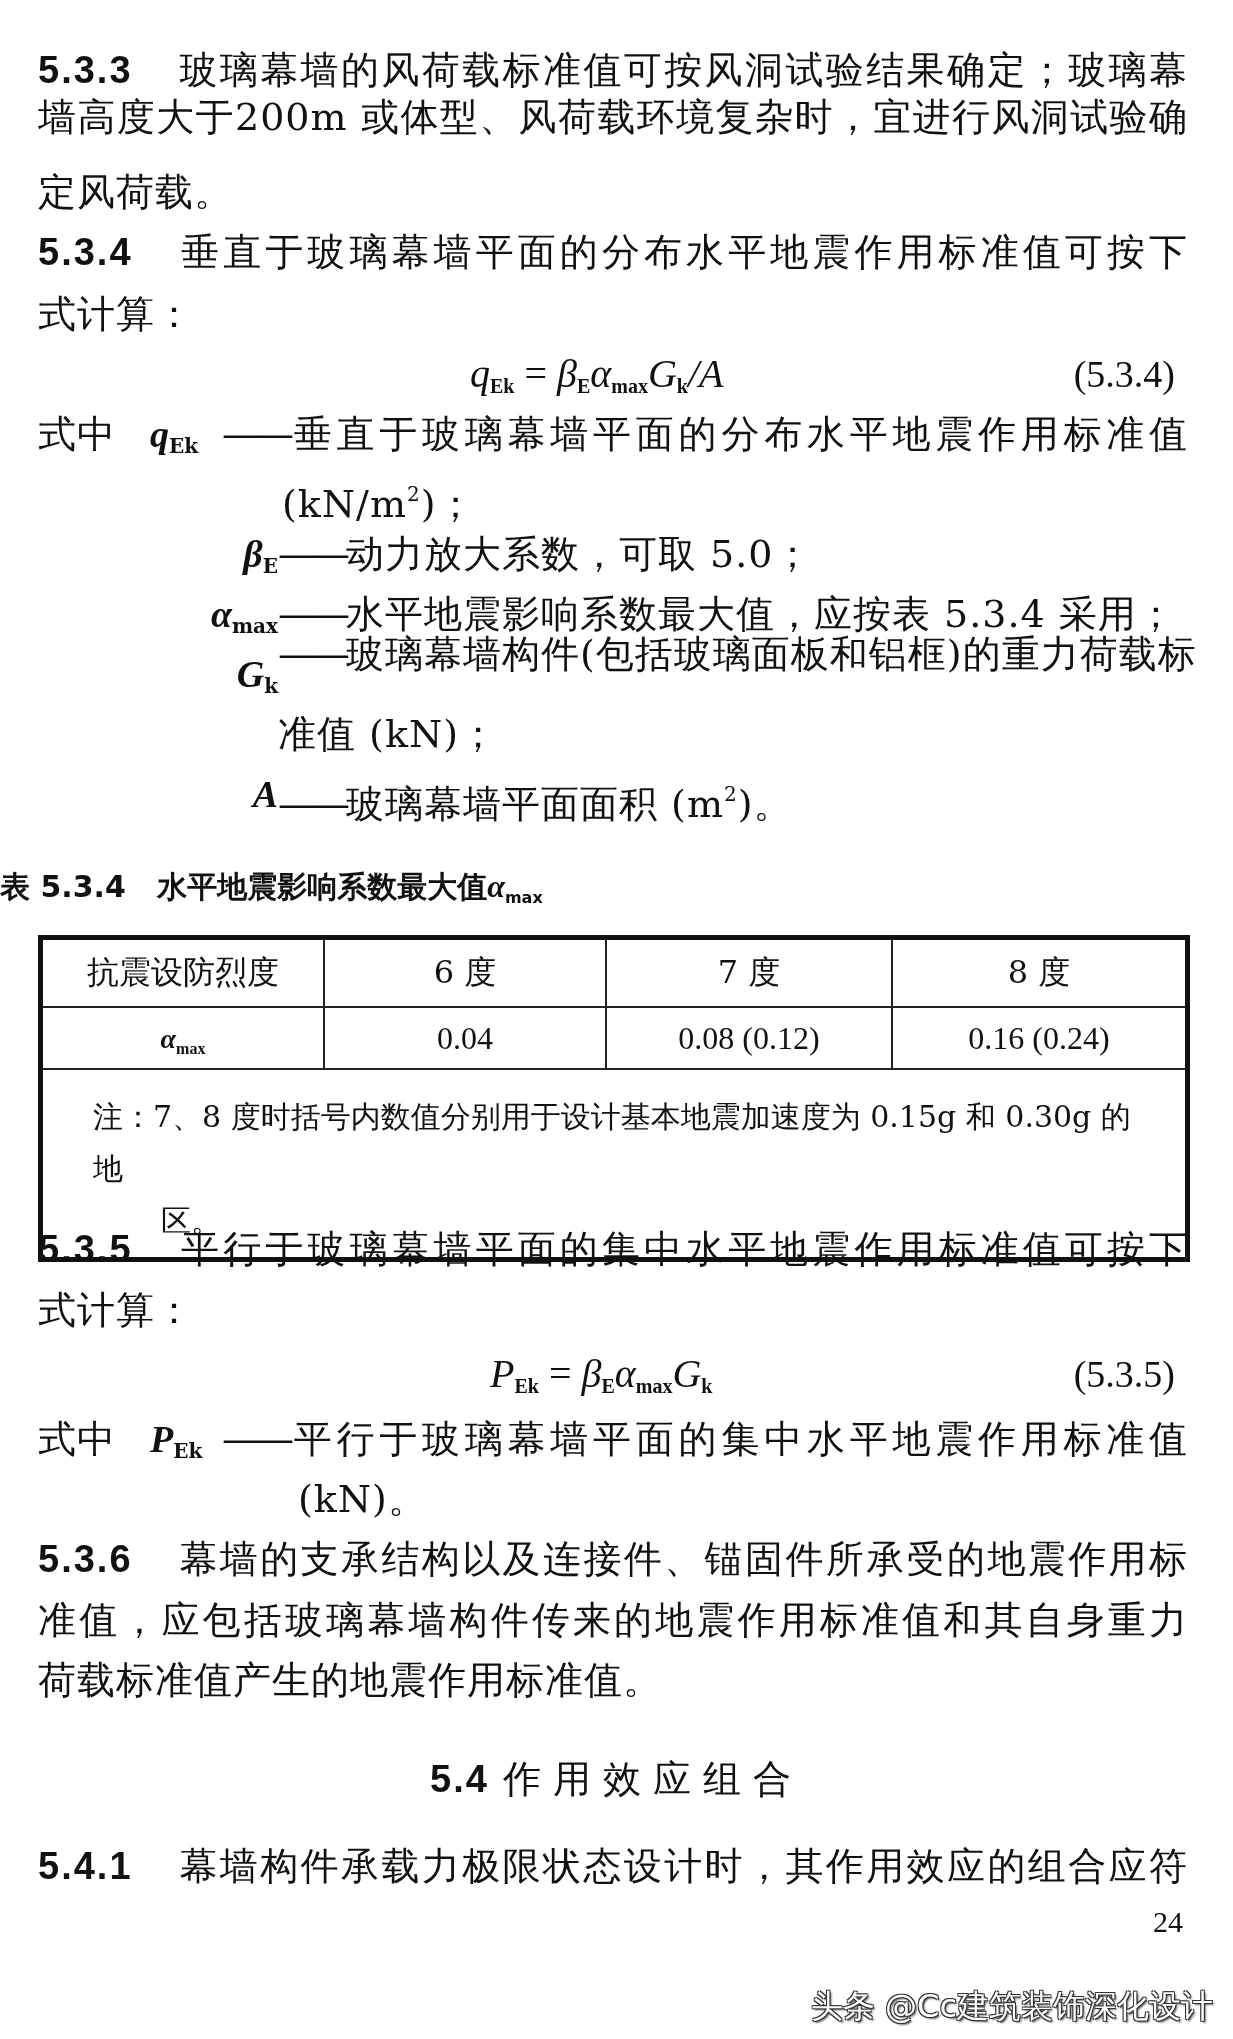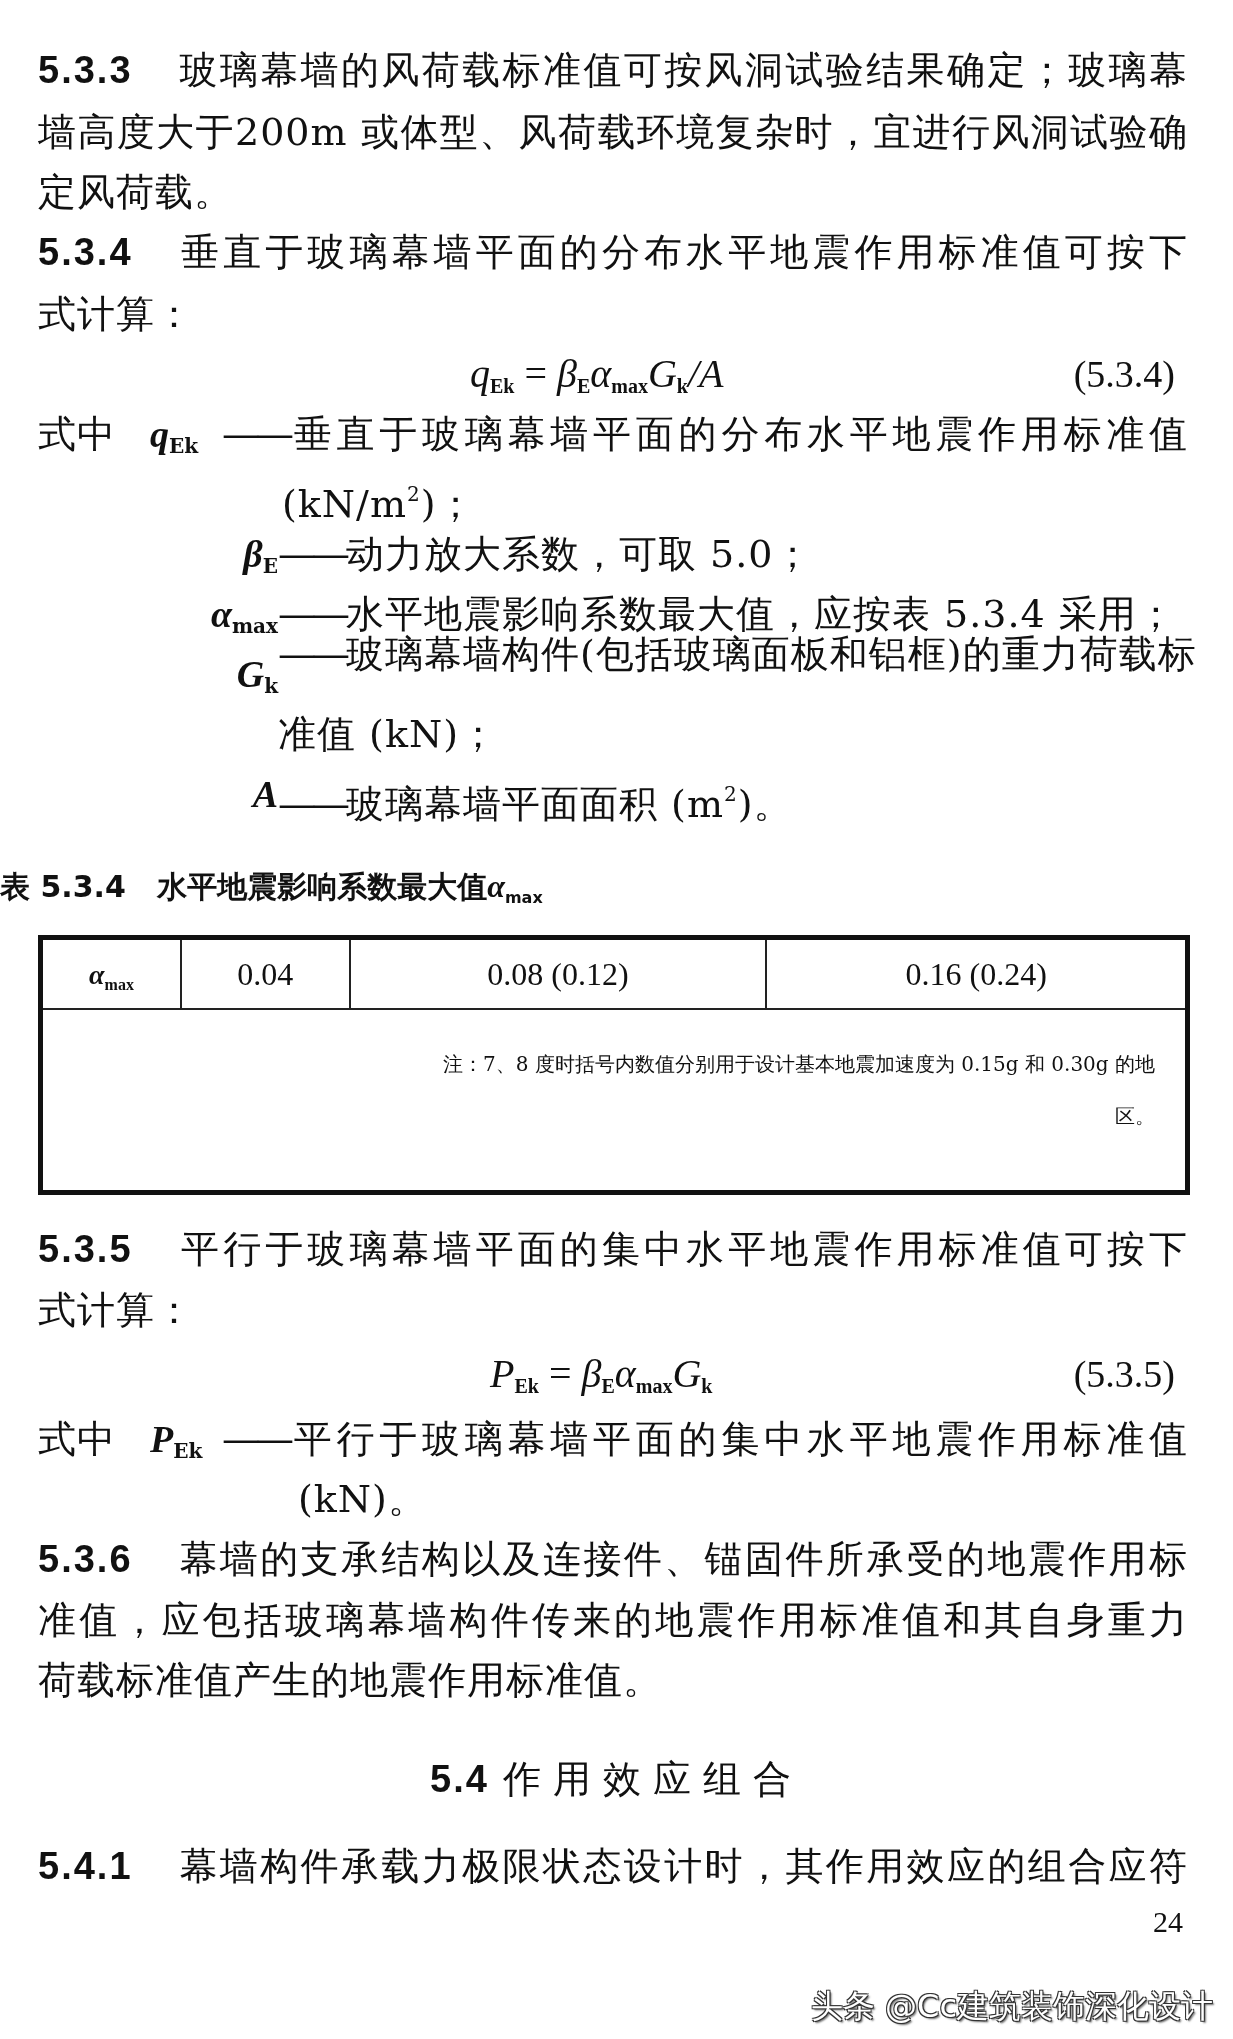--- a/index.html
+++ b/index.html
@@ -38,21 +38,21 @@
     position: absolute; left: 38px; top: 935px; width: 1152px; height: 260px;
     border-collapse: collapse; border: 5px solid #111111;
     font-size: 32px;
   }
   table.coef td {
     border: 2px solid #222222; text-align: center; padding: 0;
   }
   table.coef tr.r1 td { height: 66px; }
   table.coef tr.r2 td { height: 60px; font-family: "Liberation Serif", serif; }
   table.coef td.note {
-    text-align: right; padding: 28px 30px 10px 50px; line-height: 52px; font-size: 20px;
+    text-align: left; padding: 21px 30px 10px 50px; line-height: 52px; font-size: 30px;
     height: 120px; vertical-align: top;
   }
   .note-indent { display: block; padding-left: 68px; }
   .heading {
     position: absolute; left: 0; width: 1233px; top: 1755px; text-align: center;
     font-family: "DejaVu Sans", sans-serif; font-size: 38px; line-height: 48px; letter-spacing: 12px;
   }
   .heading .hnum { font-family: "Liberation Sans", sans-serif; font-weight: bold; letter-spacing: 2px; margin-right: 14px; }
   .pageno {
     position: absolute; right: 50px; top: 1905px; font-family: "Liberation Serif", serif; font-size: 30px;
@@ -60,21 +60,21 @@
   .watermark {
     position: absolute; right: 20px; top: 1985px; font-family: "DejaVu Sans", sans-serif;
     font-size: 32px; color: #ffffff;
     text-shadow: -1px -1px 0 #333, 1px -1px 0 #333, -1px 1px 0 #333, 1px 1px 0 #333, 2px 2px 2px #666;
   }
 </style>
 </head>
 <body>
 
 <div class="line full" style="top:46px"><span class="num">5.3.3</span><span>玻璃幕墙的风荷载标准值可按风洞试验结果确定；玻璃幕</span></div>
-<div class="line full" style="top:108px">墙高度大于200m 或体型、风荷载环境复杂时，宜进行风洞试验确</div>
+<div class="line full" style="top:93px">墙高度大于200m 或体型、风荷载环境复杂时，宜进行风洞试验确</div>
 <div class="line" style="top:168px">定风荷载。</div>
 
 <div class="line full" style="top:228px"><span class="num">5.3.4</span><span>垂直于玻璃幕墙平面的分布水平地震作用标准值可按下</span></div>
 <div class="line" style="top:290px">式计算：</div>
 
 <div class="formula" style="left:470px; top:350px">
   <span>q</span><span class="sub">Ek</span>
   <span style="font-style:normal">=</span>
   <span>β</span><span class="sub">E</span><span>α</span><span class="sub">max</span><span>G</span><span class="sub">k</span><span>/A</span>
 </div>
@@ -95,20 +95,26 @@
 <div class="line" style="left:278px; top:630px; width:910px; text-align:justify; text-align-last:justify"><span class="dash">——</span><span>玻璃幕墙构件(包括玻璃面板和铝框)的重力荷载标</span></div>
 <div class="line" style="left:278px; top:710px">准值 (kN)；</div>
 
 <div class="defsym" style="left:150px; top:770px; width:128px"><span class="sym">A</span></div>
 <div class="line" style="left:278px; top:770px"><span class="dash">——</span><span>玻璃幕墙平面面积 (m</span><span class="sup">2</span><span>)。</span></div>
 
 <div class="caption"><span>表 5.3.4</span>&nbsp;&nbsp;&nbsp;<span>水平地震影响系数最大值</span><span class="sym" style="font-size:32px">α</span><span class="sub" style="font-size:16px">max</span></div>
 
 <table class="coef">
   <tbody>
+      <tr class="r1">
+    <td style="width:280px">抗震设防烈度</td>
+    <td style="width:280px">6  度</td>
+    <td style="width:284px">7  度</td>
+    <td>8  度</td>
+  </tr>
   <tr class="r2">
     <td><span class="sym" style="font-size:28px">α</span><span class="sub" style="font-size:16px">max</span></td>
     <td>0.04</td>
     <td>0.08 (0.12)</td>
     <td>0.16 (0.24)</td>
   </tr>
   <tr>
     <td class="note" colspan="4"><span>注：7、8 度时括号内数值分别用于设计基本地震加速度为 0.15g 和 0.30g 的地</span><span class="note-indent">区。</span></td>
   </tr>
 </tbody>

